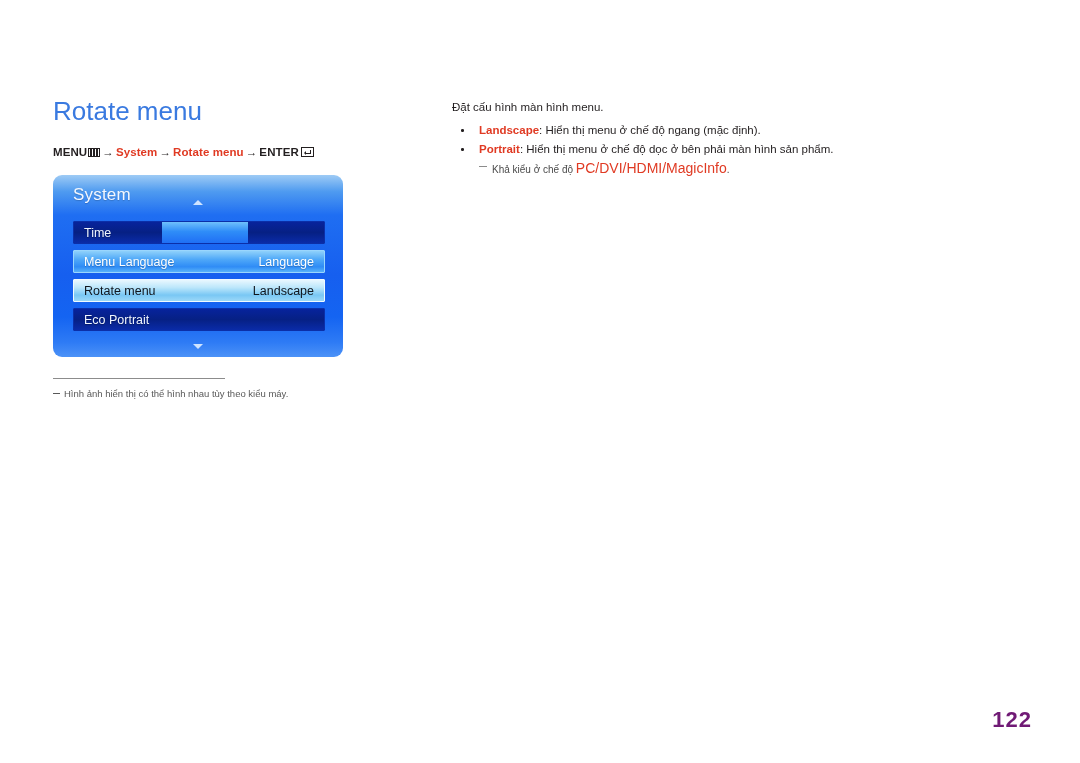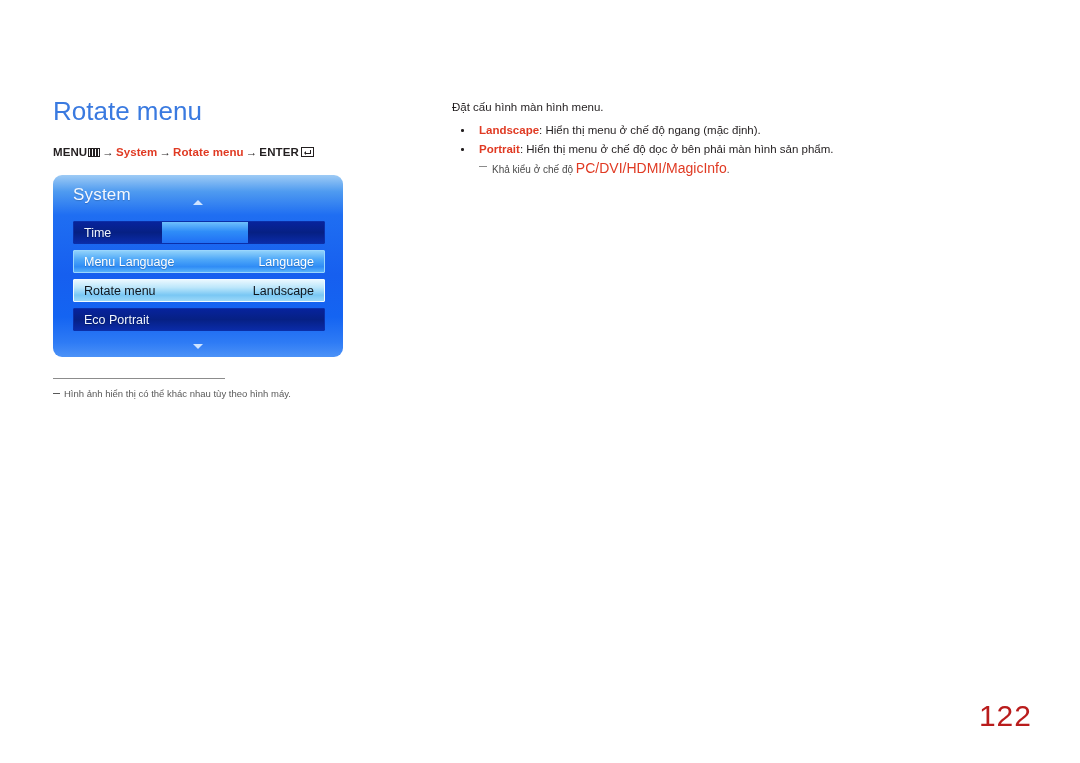--- a/index.html
+++ b/index.html
@@ -283,24 +283,24 @@
     height: 1.4px;
     background: #8c8c8c;
   }
   .subnote .kw-sm { color: #e03a23; font-weight: normal; font-size: 14px; margin-top: 10px; }
 
   
   .page-number {
     position: absolute;
     right: 48px;
     bottom: 30px;
-    font-size: 30px;
-    color: #b91c1c;
+    font-size: 22px;
+    color: #701a75;
     letter-spacing: 1px;
-    font-weight: 400;
+    font-weight: 700;
   }
 </style>
 </head>
 <body>
 
 <div class="left-col">
   <h1 class="page-title">Rotate menu</h1>
 
   <div class="breadcrumb">
     <span>MENU</span><span class="icon-menu"></span><span class="arrow">→</span><span class="crumb-red">System</span><span class="arrow">→</span><span class="crumb-red">Rotate menu</span><span class="arrow">→</span><span>ENTER</span><span class="icon-enter"></span>
@@ -333,21 +333,21 @@
       <span class="row-value"></span>
     </div>
   </div>
 
   <div class="osd-caret down"></div>
 </div>
 
 <div class="footnote">
   <div class="footnote-rule"></div>
   <div class="footnote-text">
-    <span class="footnote-dash"></span><span>Hình ảnh hiển thị có thể khác nhau tùy theo hình máy.</span>
+    <span class="footnote-dash"></span><span>Hình ảnh hiển thị có thể hình nhau tùy theo kiểu máy.</span>
   </div>
 </div>
 
 <div class="right-col">
   <div class="intro">Đặt cấu hình màn hình menu.</div>
 
   <div class="bullet-list">
     <div class="bullet-item">
       <span class="bullet-dot"></span>
       <span class="kw">Landscape</span><span>: Hiển thị menu ở chế độ ngang (mặc định).</span>

